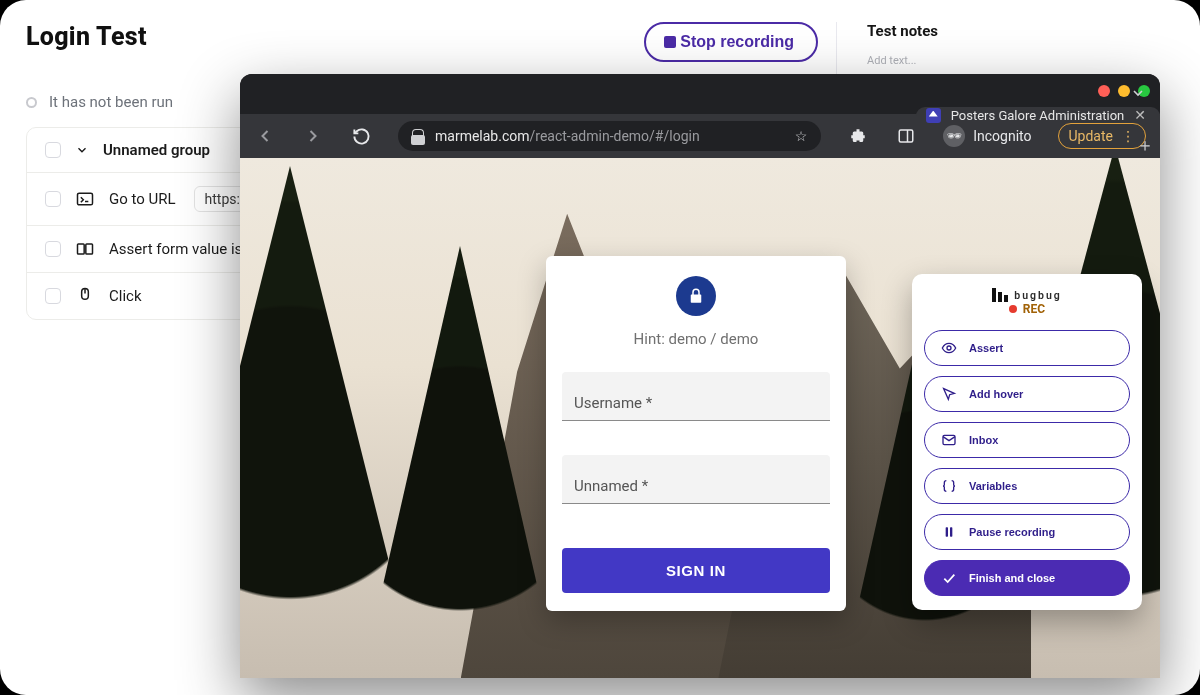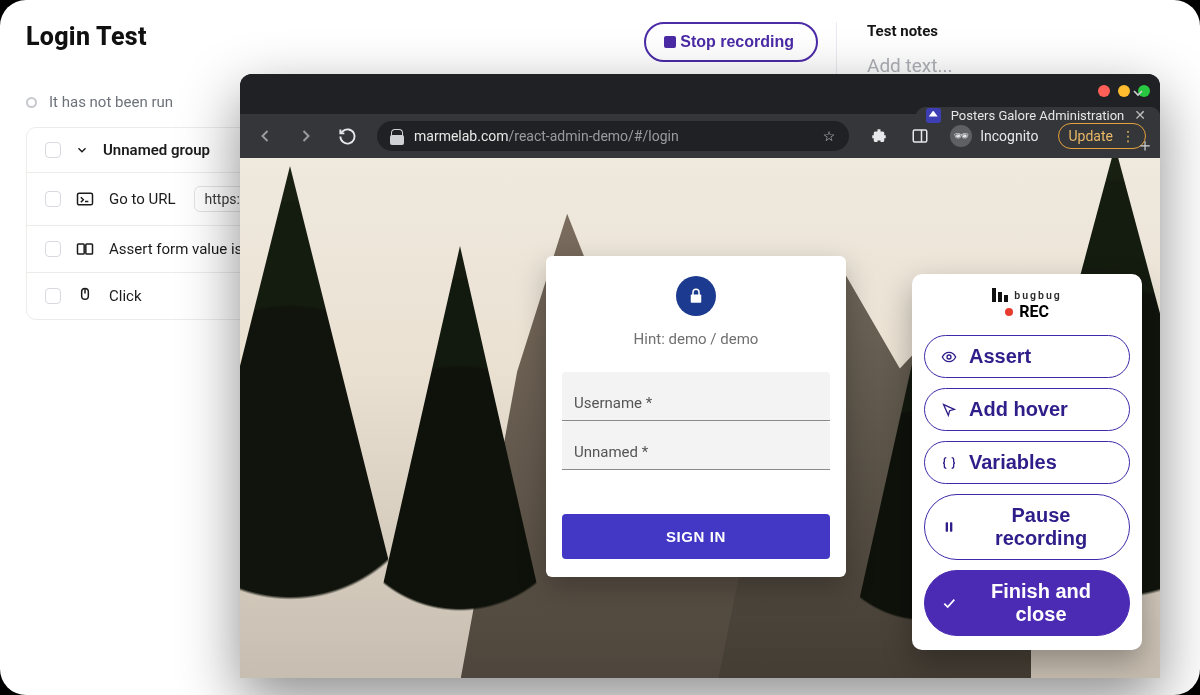--- a/index.html
+++ b/index.html
@@ -91,21 +91,21 @@
     margin-left: 4px;
     padding: 4px 10px;
     border: 1px solid #e3e3e3;
     border-radius: 6px;
     font-size: 14px;
     color: #3a3a3a;
     background: #fff;
   }
 
   .notes-title { font-weight: 700; font-size: 15px; color: #161616; }
-  .notes-placeholder { margin-top: 14px; color: #aeb0b7; font-size: 19px; }
+  .notes-placeholder { margin-top: 14px; color: #aeb0b7; font-size: 11px; }
 
   
   .browser {
     position: absolute;
     left: 240px; top: 74px;
     width: 920px; height: 604px;
     background: #202124;
     border-radius: 12px 12px 0 0;
     box-shadow: 0 22px 60px rgba(0,0,0,.45);
     overflow: hidden;
@@ -139,21 +139,21 @@
   .tab .favicon::after{content:"";position:absolute;inset:3px 3px 6px 3px;background:#fff;clip-path:polygon(0 100%,100% 100%,50% 0);} 
   .tab .close-x { font-size: 14px; color:#bdbdbd; }
   .newtab { width:30px;height:30px;display:flex;align-items:center;justify-content:center;color:#cfd0d3;font-size:18px; }
   .tabstrip .tabchevron { position:absolute; right:14px; top:11px; color:#cfd0d3; }
 
   
   .urlbar {
     height: 44px;
     background: #35363a;
     display: flex; align-items: center;
-    gap: 19px;
+    gap: 26px;
     padding: 0 14px;
   }
   .urlbar .nav-icn { width:22px; height:22px; display:flex;align-items:center;justify-content:center;color:#9a9b9f; }
   .urlbar .nav-icn.active { color:#e7e8ea; }
   .omnibox {
     flex: 1;
     height: 30px;
     background: #202124;
     border-radius: 999px;
     display: flex; align-items: center;
@@ -228,20 +228,21 @@
     display:flex;align-items:center;justify-content:center;color:#fff;
   }
   .hint { text-align:center; color:#707070; font-size:15px; margin-bottom:24px; }
   .mui-field {
     background:#f3f3f3;
     border-radius:4px 4px 0 0;
     padding: 22px 12px 8px;
     color:#555;
     font-size:15px;
     border-bottom:1px solid #8a8a8a;
+    margin-bottom: 34px;
   }
   .mui-field:last-of-type{ margin-bottom: 44px; }
   .signin-btn {
     width:100%;
     padding:14px 0;
     background:#4238c5;
     color:#fff;
     border:none;
     border-radius:4px;
     font-weight:700;
@@ -260,32 +261,32 @@
     padding: 14px 12px 14px;
     box-shadow: 0 12px 30px rgba(0,0,0,.3);
   }
   .rec-head { display:flex;align-items:center;justify-content:space-between; margin-bottom:14px;flex-direction:column; }
   .rec-logo { display:flex;align-items:center;gap:6px;color:#2a2a2a;font-size:10.5px;letter-spacing:2px;font-weight:600; }
   .rec-logo .mark{ display:flex;gap:2px; }
   .rec-logo .mark span{width:4px;background:#111;}
   .rec-logo .mark span:nth-child(1){height:14px}
   .rec-logo .mark span:nth-child(2){height:10px;align-self:flex-end}
   .rec-logo .mark span:nth-child(3){height:7px;align-self:flex-end}
-  .rec-ind { display:flex;align-items:center;gap:6px;color:#000000;font-weight:700;font-size:16px; }
+  .rec-ind { display:flex;align-items:center;gap:6px;color:#a16207;font-weight:700;font-size:12px; }
   .rec-ind .dot{width:8px;height:8px;border-radius:50%;background:#e63b2e;}
 
   .rec-btn {
     width:100%;
     border:1.6px solid #3c2aa8;
     background:#fff;
     color:#2f1e8a;
     border-radius:999px;
     padding:9px 16px;
     font-weight:700;
-    font-size:20px;
+    font-size:11px;
     display:flex;align-items:center;gap:12px;
     margin-bottom:10px;
     cursor:pointer;
   }
   .rec-btn svg{width:16px;height:16px;flex:0 0 16px;}
   .rec-btn.primary {
     background:#4b2bb3;
     border-color:#4b2bb3;
     color:#fff;
     margin-bottom:0;
@@ -481,20 +482,27 @@
           <span>Assert</span>
         </button>
         <button class="rec-btn">
           <svg viewBox="0 0 24 24" fill="none" stroke="currentColor" stroke-width="2">
               <path d="M4 4l7 16 2-7 7-2L4 4z"></path>
             </svg>
           <span>Add hover</span>
         </button>
         <button class="rec-btn">
           <svg viewBox="0 0 24 24" fill="none" stroke="currentColor" stroke-width="2">
+              <rect x="3" y="5" width="18" height="14" rx="2"></rect>
+              <polyline points="3 7 12 13 21 7"></polyline>
+            </svg>
+          <span>Inbox</span>
+        </button>
+        <button class="rec-btn">
+          <svg viewBox="0 0 24 24" fill="none" stroke="currentColor" stroke-width="2">
               <path d="M8 4c-2 0-3 1-3 3v3c0 1-.7 2-2 2 1.3 0 2 1 2 2v3c0 2 1 3 3 3"></path>
               <path d="M16 4c2 0 3 1 3 3v3c0 1 .7 2 2 2-1.3 0-2 1-2 2v3c0 2-1 3-3 3"></path>
             </svg>
           <span>Variables</span>
         </button>
         <button class="rec-btn">
           <svg viewBox="0 0 24 24" fill="currentColor">
               <rect x="7" y="5" width="3.5" height="14" rx="1"></rect>
               <rect x="13.5" y="5" width="3.5" height="14" rx="1"></rect>
             </svg>

